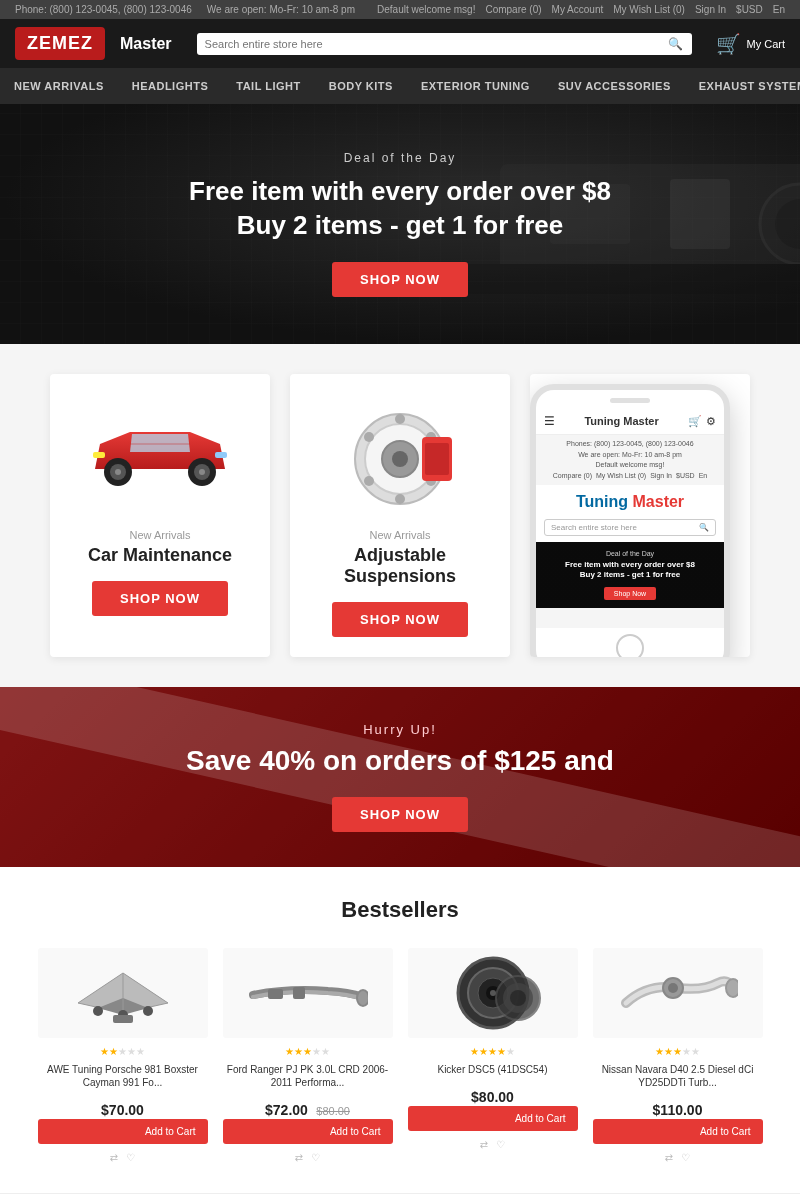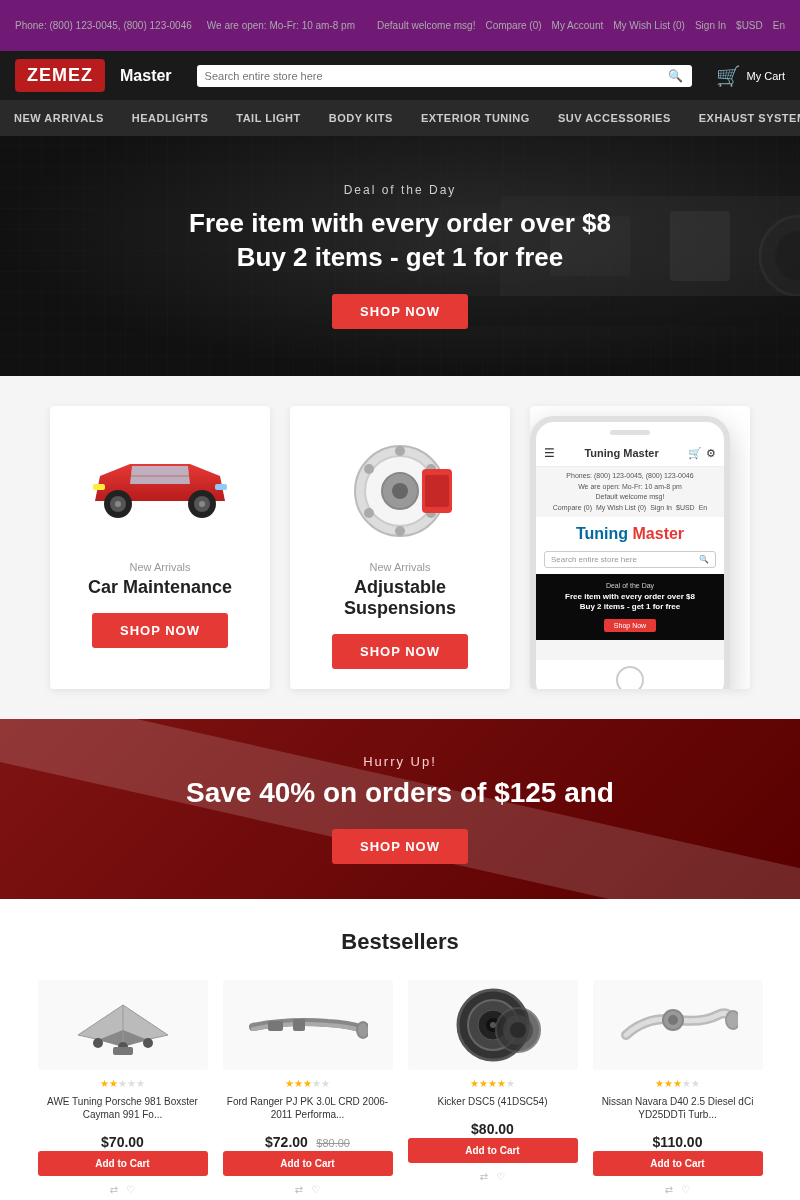--- a/index.html
+++ b/index.html
@@ -1,23 +1,23 @@
 <!DOCTYPE html>
 <html><head>
   <meta charset="utf-8">
   <style>
     * { margin: 0; padding: 0; box-sizing: border-box; }
     body { font-family: Arial, sans-serif; background: #fff; width: 800px; overflow-x: hidden; }
 
     
     .top-bar {
-      background: #701a75;
+      background: #404040;
       color: #aaa;
       font-size: 10px;
-      padding: 20px 15px;
+      padding: 4px 15px;
       display: flex;
       justify-content: space-between;
       align-items: flex-end;
     }
     .top-bar-left { display: flex; gap: 15px; align-items: center; }
     .top-bar-right { display: flex; gap: 10px; align-items: center; }
     .top-bar a { color: #aaa; text-decoration: none; }
 
     
     .header {
@@ -305,24 +305,25 @@
     .product-name { font-size: 10px; color: #333; margin-bottom: 12px; line-height: 1.3; }
     .product-price { font-size: 14px; font-weight: bold; color: #222; margin-bottom: 3px; }
     .product-old-price { font-size: 11px; color: #999; text-decoration: line-through; margin-left: 4px; }
     .product-actions { margin-bottom: 8px; }
     .btn-add-cart {
       background: #e53935;
       color: #fff;
       border: none;
       padding: 7px 12px;
       font-size: 10px;
-      font-weight: bold;
+      font-weight: normal;
       border-radius: 3px;
       cursor: pointer;
       width: 100%;
+      text-align: right;
     }
     .product-icons { display: flex; justify-content: center; gap: 8px; color: #bbb; font-size: 10px; margin-top: 6px; }
 
     
     .footer-section { background: #fff; padding: 20px; text-align: center; }
 
     
     .divider { border: none; border-top: 1px solid #eee; margin: 0; }
   </style>
 </head>

